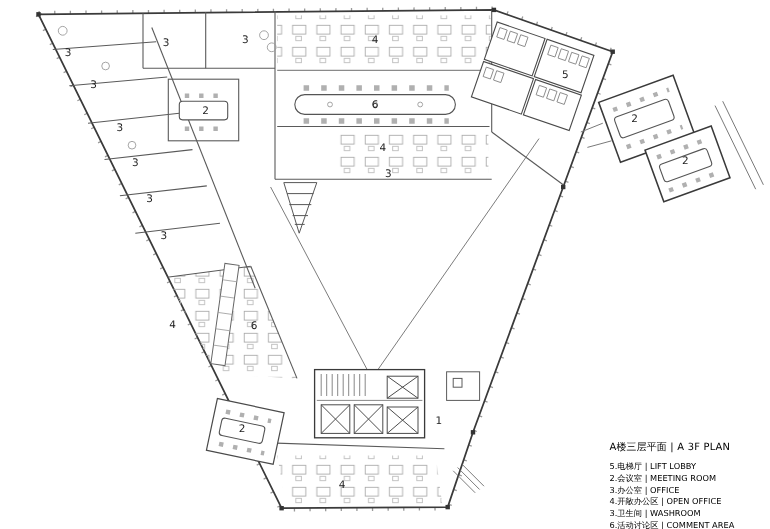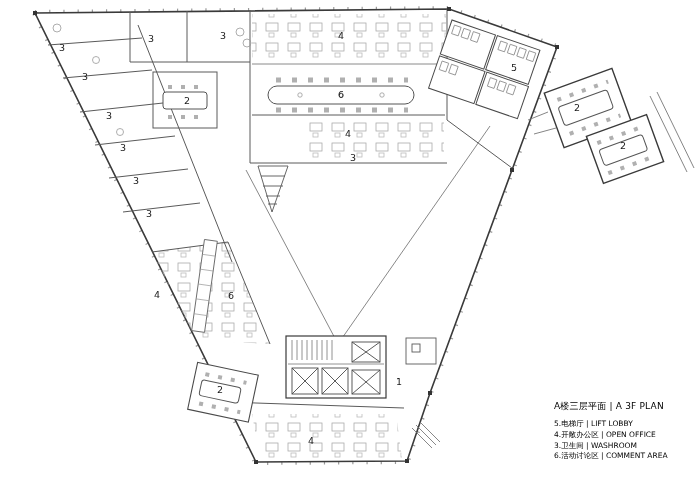--- a/index.html
+++ b/index.html
@@ -204,19 +204,21 @@
         <text x="220" y="393" class="room-num">2</text>
         <text x="399" y="385" class="room-num">1</text>
         <text x="311" y="444" class="room-num">4</text>
       </g>
   </svg>
 
   <div id="legend">
     <div class="legend-title">A楼三层平面 | A 3F PLAN</div>
     <ul>
         <li>5.电梯厅 | LIFT LOBBY</li>
+        <li>2.会议室 | MEETING ROOM</li>
+        <li>3.办公室 | OFFICE</li>
         <li>4.开敞办公区 | OPEN OFFICE</li>
         <li>3.卫生间 | WASHROOM</li>
         <li>6.活动讨论区 | COMMENT AREA</li>
       </ul>
   </div>
 
 </div>
 
 </body></html>

